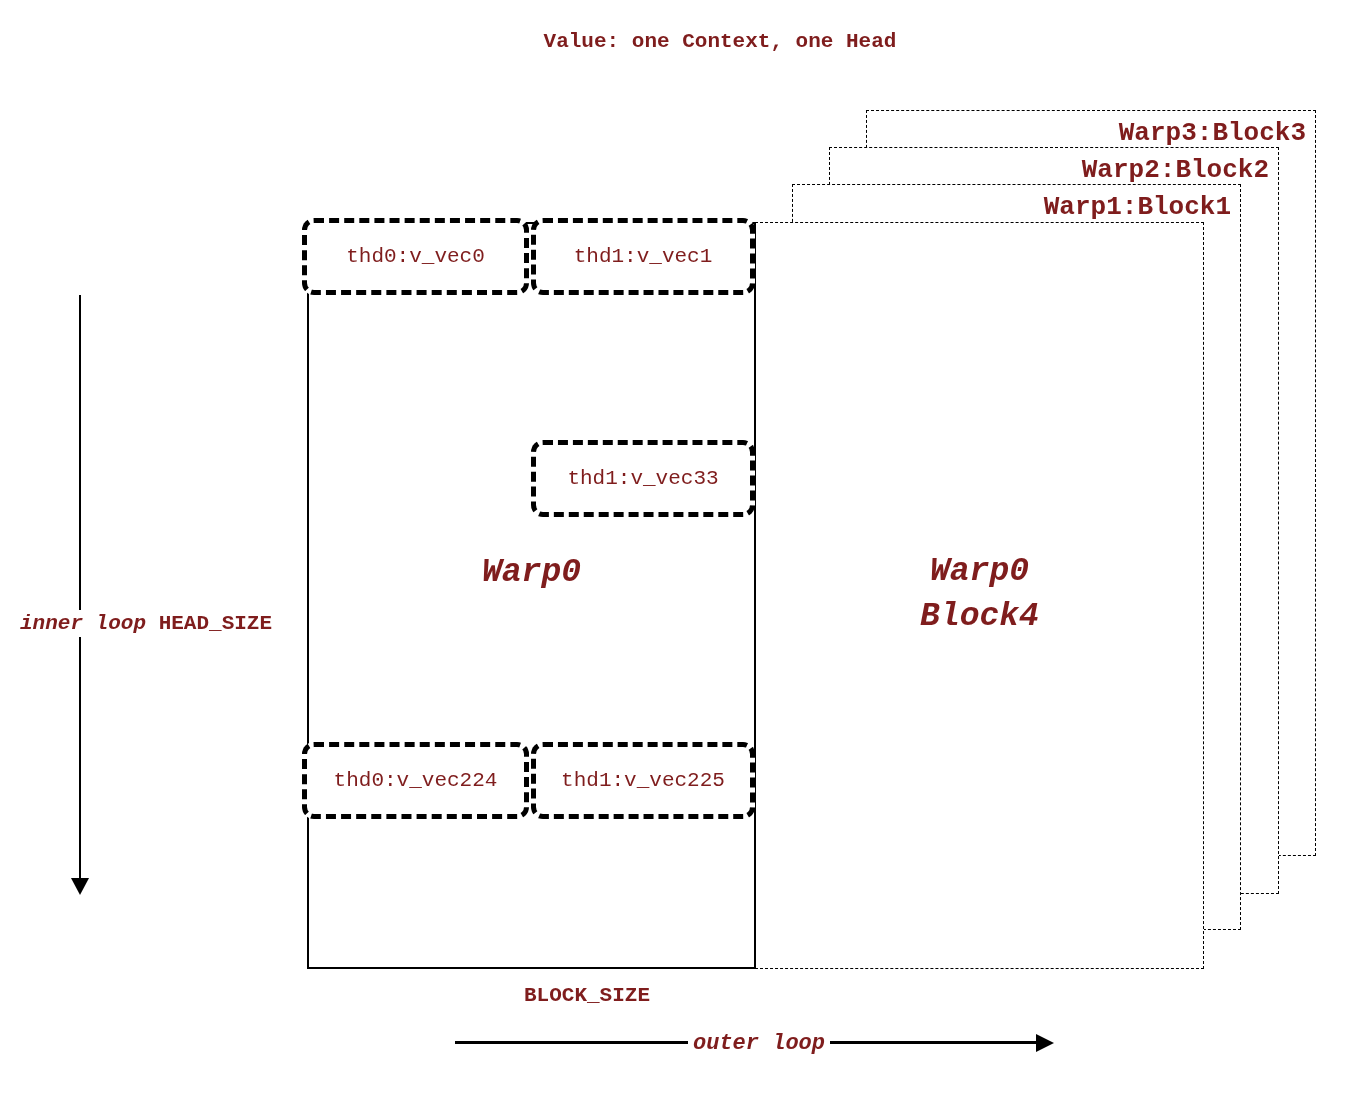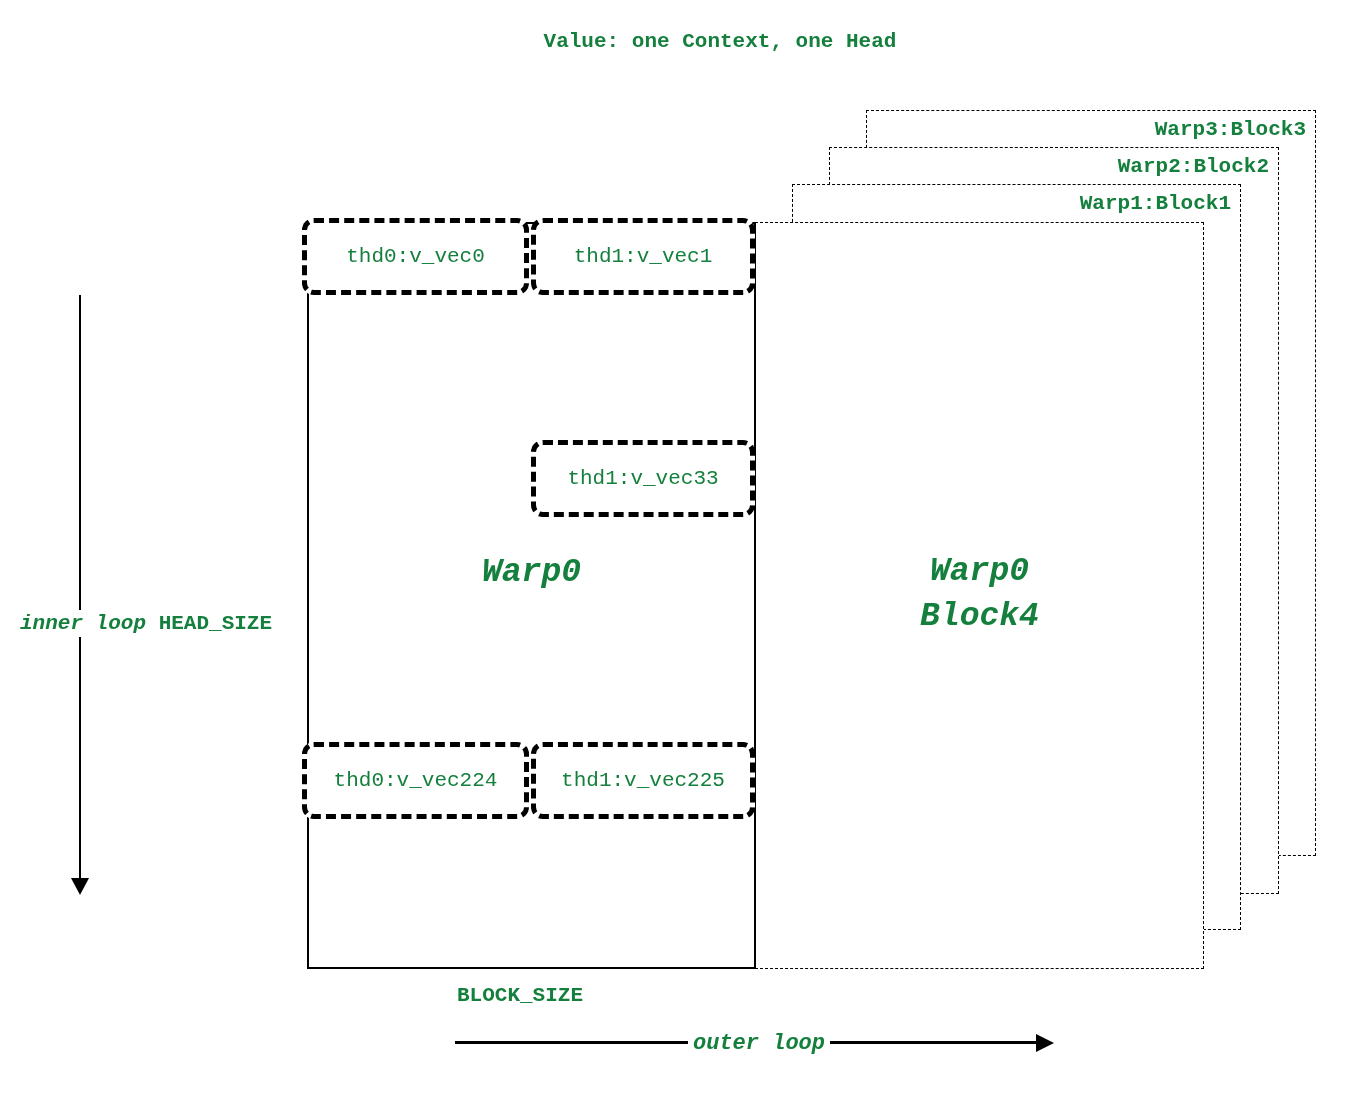--- a/index.html
+++ b/index.html
@@ -6,21 +6,21 @@
     margin: 0;
     padding: 0;
     background: #ffffff;
   }
   .canvas {
     position: relative;
     width: 1364px;
     height: 1098px;
     background: #ffffff;
     font-family: "Liberation Mono", "DejaVu Sans Mono", monospace;
-    color: #15803d;
+    color: #7f1d1d;
     overflow: hidden;
   }
   .abs { position: absolute; }
 
   .title {
     left: 420px; top: 30px; width: 600px;
     text-align: center;
     font-size: 21px; font-weight: bold;
     letter-spacing: 0px;
     white-space: pre;
@@ -39,21 +39,21 @@
   }
   .rect-warp3 { left: 866px; top: 110px; width: 450px; height: 746px; }
   .rect-warp2 { left: 829px; top: 147px; width: 450px; height: 747px; }
   .rect-warp1 { left: 792px; top: 184px; width: 449px; height: 746px; }
   .rect-block4 { left: 755px; top: 222px; width: 449px; height: 747px; }
   .rect-block0 { left: 307px; top: 222px; width: 449px; height: 747px; }
 
   .corner-label {
     position: absolute;
     top: 7px; right: 9px;
-    font-size: 21px; font-weight: bold;
+    font-size: 26px; font-weight: bold;
     white-space: pre;
   }
 
   .big-label {
     position: absolute;
     left: 0; top: 326px; width: 100%;
     text-align: center;
     font-size: 33px; font-weight: bold; font-style: italic;
     line-height: 45px;
     white-space: pre;
@@ -106,21 +106,21 @@
     background: #ffffff;
     padding: 2px 4px;
     font-size: 21px; font-weight: bold;
     white-space: pre;
     margin-top: 28px;
   }
   .side-label .it { font-style: italic; }
 
   .block-size-label {
     left: 390px; top: 984px; width: 260px;
-    text-align: center;
+    text-align: right;
     font-size: 21px; font-weight: bold;
     white-space: pre;
   }
   .outer-loop-label {
     left: 688px; top: 1029px;
     background: #ffffff;
     padding: 2px 5px;
     font-size: 22px; font-weight: bold; font-style: italic;
     white-space: pre;
   }

